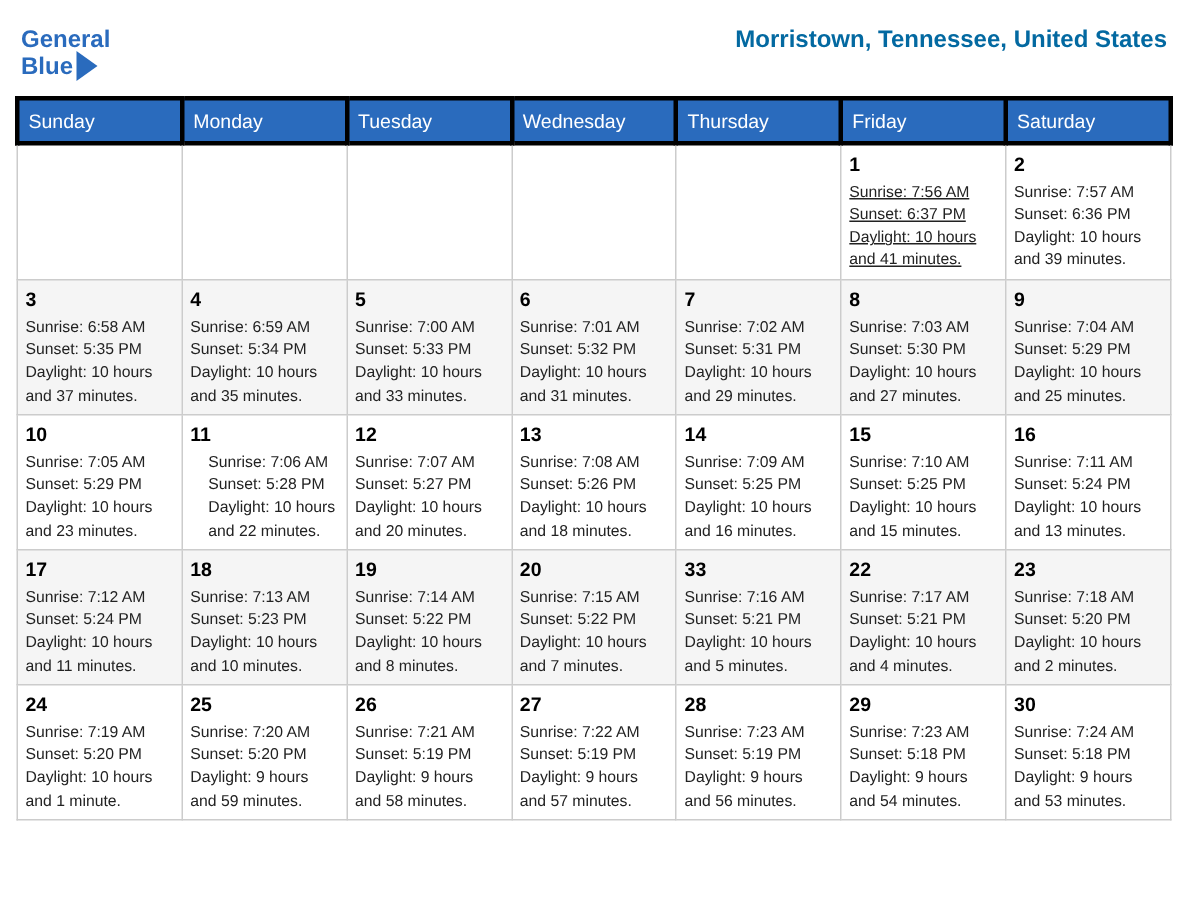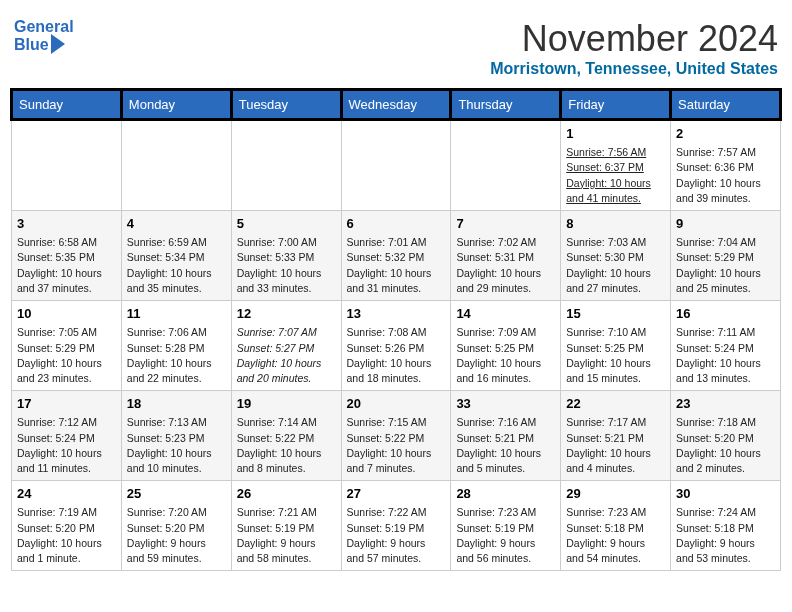--- a/index.html
+++ b/index.html
@@ -108,21 +108,20 @@
       <div class="logo-text">
         <span class="logo-blue">General</span>
       </div>
       <div style="display:flex;align-items:center;">
         <span class="logo-blue logo-text">Blue</span>
         <div class="logo-triangle"></div>
       </div>
     </div>
   </div>
   <div class="title-block">
-    <div class="month-title">November 2024</div>
     <div class="location">Morristown, Tennessee, United States</div>
   </div>
 </div>
 
 <table class="calendar">
   <thead>
     <tr>
     <th>Sunday</th>
         <th>Monday</th>
         <th>Tuesday</th>
@@ -208,28 +207,28 @@
       <tr class="row-odd">
         <td>
           <span class="day-number">10</span>
           <div class="day-info" style="white-space: pre-line;">Sunrise: 7:05 AM
 Sunset: 5:29 PM
 Daylight: 10 hours
 and 23 minutes.</div>
         </td>
         <td>
           <span class="day-number">11</span>
-          <div class="day-info" style="white-space: pre-line;">Sunrise: 7:06 AM
+          <div class="day-info" style="white-space: pre-line; margin-left: 12px;">Sunrise: 7:06 AM
 Sunset: 5:28 PM
 Daylight: 10 hours
 and 22 minutes.</div>
         </td>
         <td>
           <span class="day-number">12</span>
-          <div class="day-info" style="white-space: pre-line; font-style: italic;">Sunrise: 7:07 AM
+          <div class="day-info" style="white-space: pre-line;">Sunrise: 7:07 AM
 Sunset: 5:27 PM
 Daylight: 10 hours
 and 20 minutes.</div>
         </td>
         <td>
           <span class="day-number">13</span>
           <div class="day-info" style="white-space: pre-line;">Sunrise: 7:08 AM
 Sunset: 5:26 PM
 Daylight: 10 hours
 and 18 minutes.</div>

